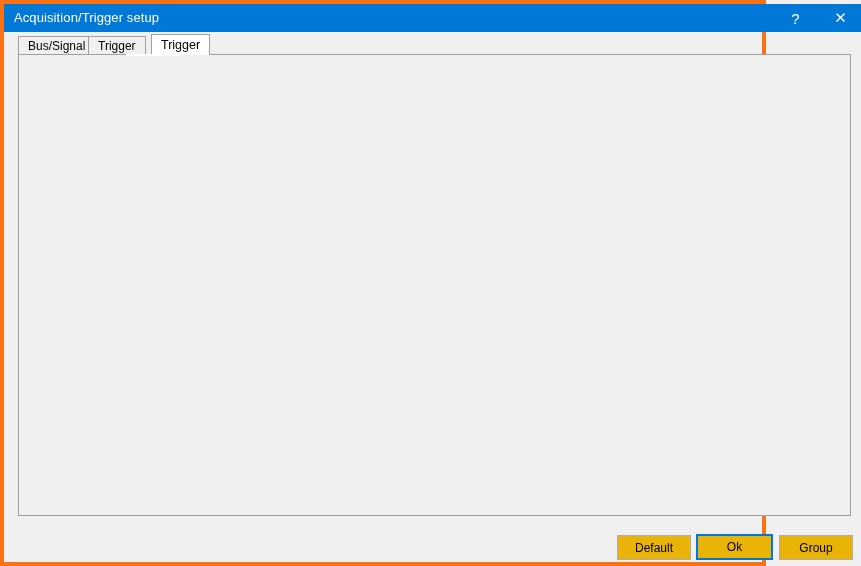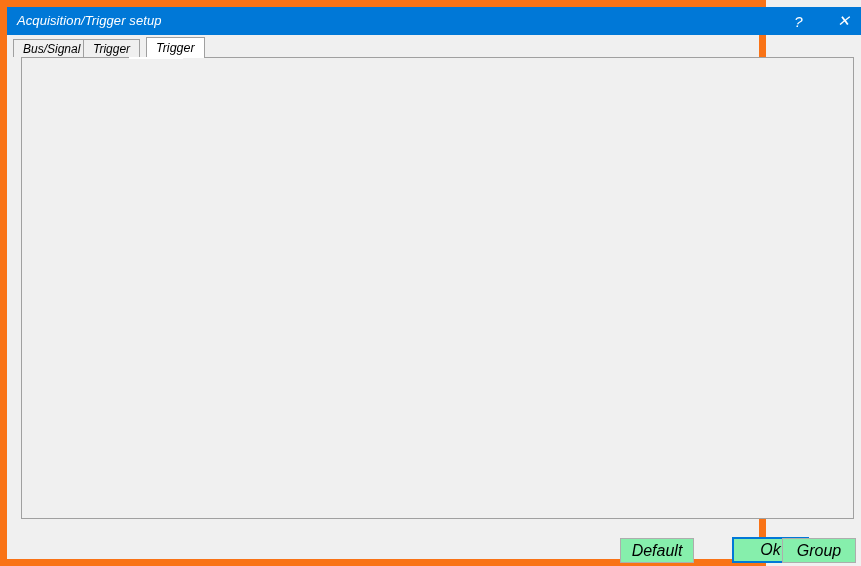--- a/index.html
+++ b/index.html
@@ -5,32 +5,32 @@
   html,body{margin:0;padding:0;}
   body{
     width:861px;height:566px;
     font-family:"Liberation Sans",sans-serif;
     font-size:12px;color:#000;
     background:#f0f0f0;
     overflow:hidden;
     -webkit-font-smoothing:antialiased;
   }
   .window{position:absolute;left:0;top:0;width:766px;height:566px;background:#f0f0f0;
-    border:7px solid #f97316;box-sizing:border-box;font-style:italic;}
+    border:4px solid #f97316;box-sizing:border-box;}
 
   
   .titlebar{position:absolute;left:0;top:0;width:859px;height:28px;background:#0078d7;}
   .title-text{position:absolute;left:10px;top:6px;font-size:13px;color:#fff;letter-spacing:.1px;}
   .tb-btn{position:absolute;top:0;height:28px;width:45px;display:flex;align-items:center;
     justify-content:center;color:#fff;font-size:15px;cursor:default;}
   .tb-help{right:45px;}
   .tb-close{right:0;}
 
   
-  .tabstrip{position:absolute;left:6px;top:30px;width:833px;height:20px;}
+  .tabstrip{position:absolute;left:14px;top:30px;width:833px;height:20px;}
   .tab{position:absolute;top:2px;height:18px;padding:0 9px;display:flex;align-items:center;
     background:#f0f0f0;border:1px solid #a0a0a0;border-bottom:none;font-size:12px;color:#000;
     box-sizing:border-box;}
   .tab.active{top:0;height:21px;background:#fff;border-color:#a0a0a0;z-index:3;font-size:12.5px;}
   .tabpage{position:absolute;left:14px;top:50px;width:833px;height:462px;background:#f0f0f0;
     border:1px solid #a0a0a0;box-sizing:border-box;z-index:1;}
   .tabpage-topmask{position:absolute;left:122px;top:50px;width:54px;height:2px;background:#fff;z-index:4;}
 
   
   .treebox{position:absolute;left:36px;top:62px;width:214px;height:310px;background:#fff;
@@ -93,24 +93,24 @@
   
   .pvgroup{position:absolute;left:272px;top:147px;width:540px;height:343px;
     border:1px solid #d5d5d5;box-sizing:border-box;}
   .pvlegend{position:absolute;left:281px;top:140px;background:#f0f0f0;padding:0 3px;
     font-size:12px;color:#000;}
   .canvas{position:absolute;left:281px;top:160px;width:520px;height:320px;background:#262626;
     overflow:hidden;}
   .wf{position:absolute;left:0;top:0;width:520px;height:320px;}
 
   
-  .btn{position:absolute;height:25px;background:#86efac;border:1px solid #adadad;
+  .btn{position:absolute;height:25px;background:#eab308;border:1px solid #adadad;
     box-sizing:border-box;display:flex;align-items:center;justify-content:center;
-    font-size:16px;color:#000;}
-  .btn.focus{border:2px solid #0078d7;margin-left:33px;}
+    font-size:12px;color:#000;}
+  .btn.focus{border:2px solid #0078d7;}
   .b-default{left:613px;top:531px;width:74px;}
   .b-ok{left:692px;top:530px;width:77px;height:26px;}
   .b-cancel{left:775px;top:531px;width:74px;}
 </style>
 </head>
 <body>
 
 <div class="window">
 
   <div class="titlebar">

